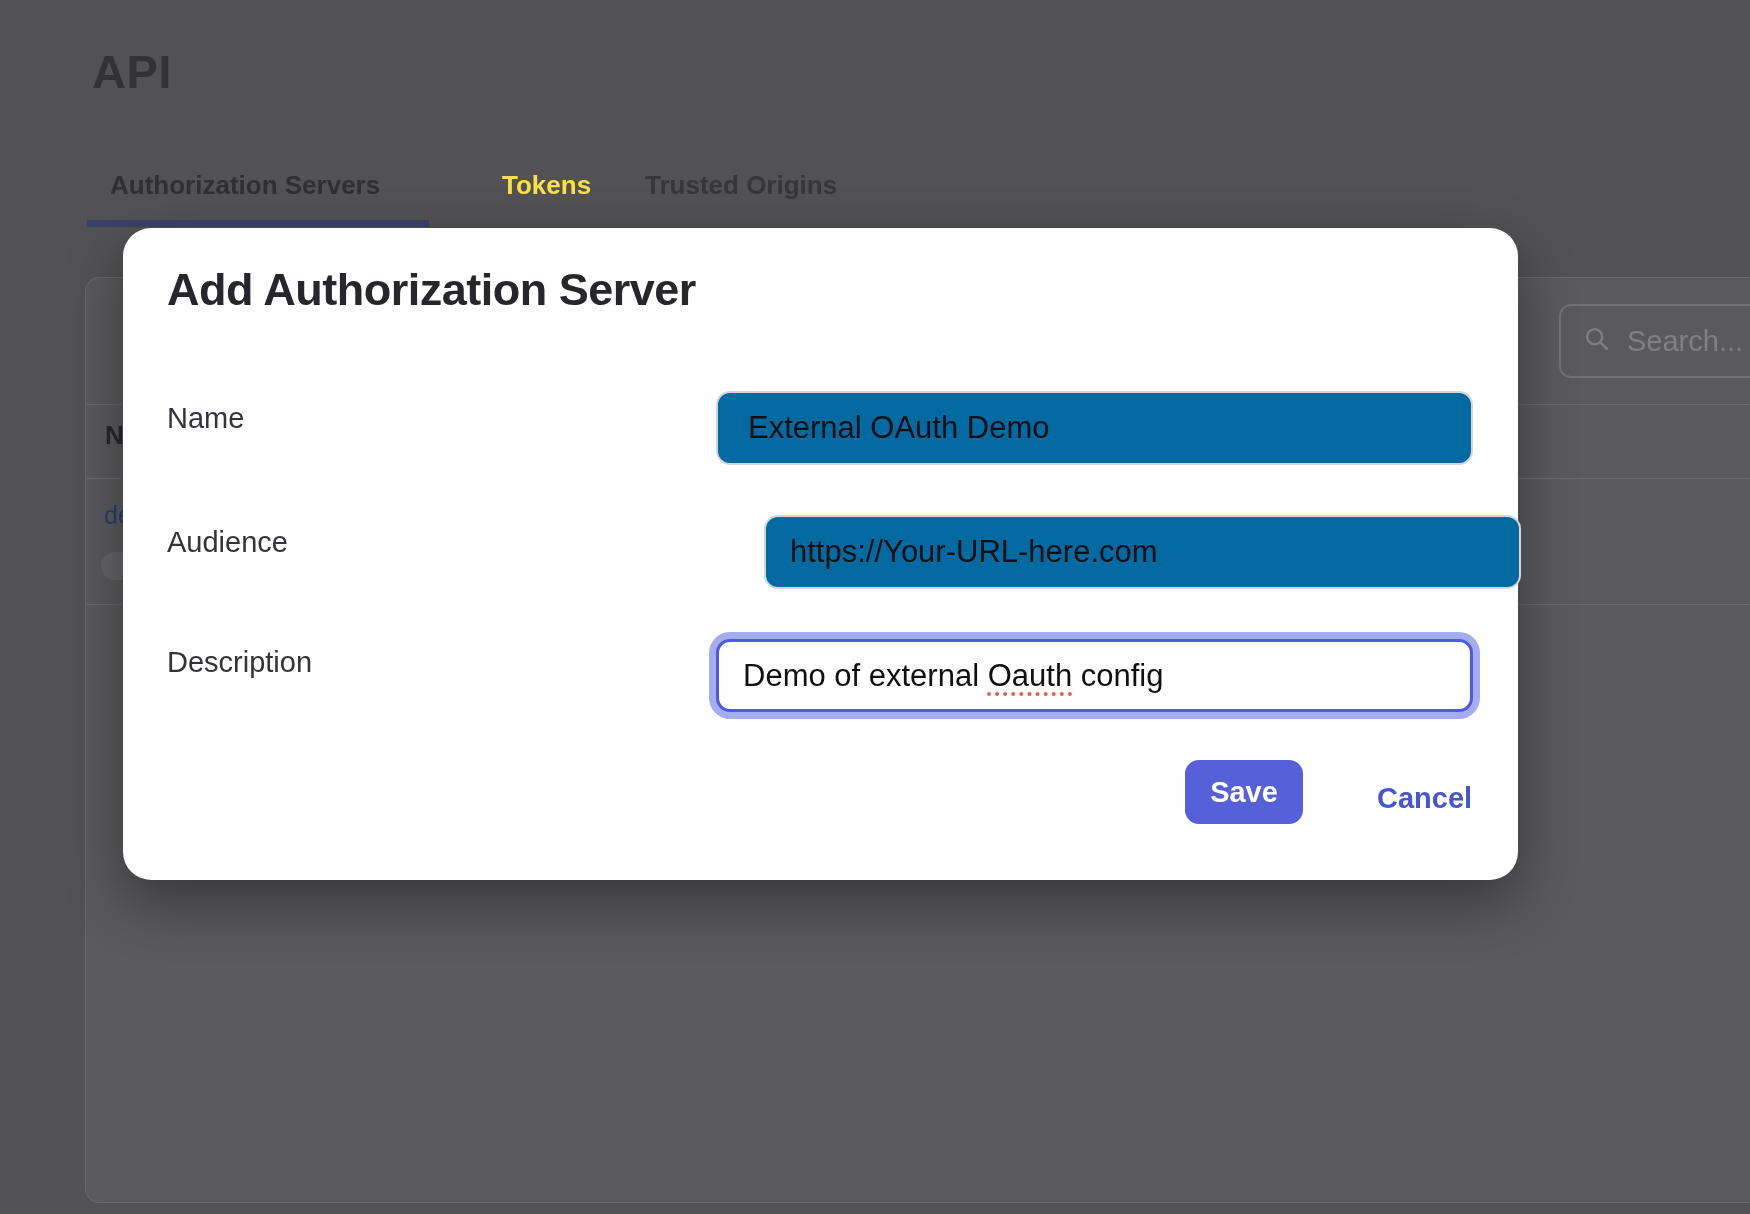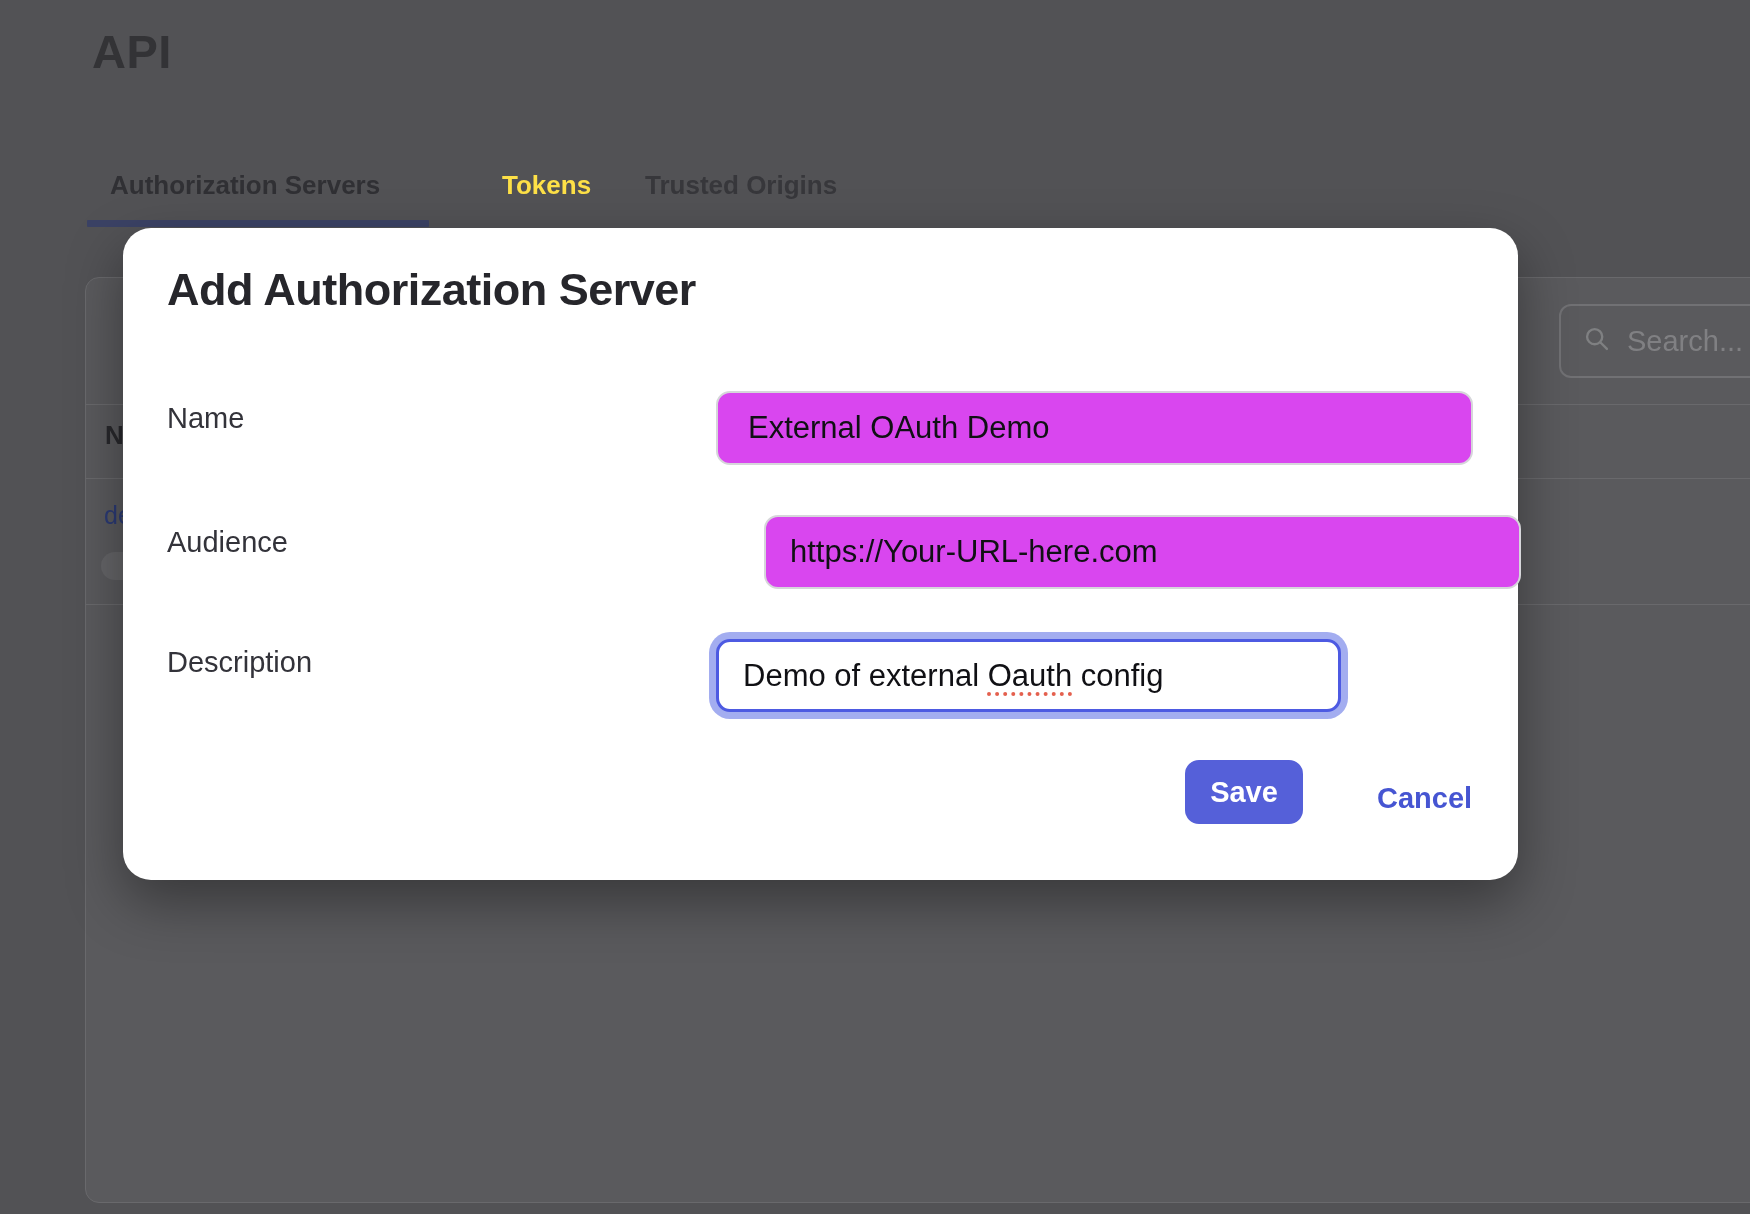--- a/index.html
+++ b/index.html
@@ -8,21 +8,21 @@
     overflow: hidden;
     background: #525255;
     font-family: "Liberation Sans", "DejaVu Sans", sans-serif;
   }
   .screen { position: relative; width: 1750px; height: 1214px; }
 
   
   .page { position: absolute; inset: 0; }
 
   .page-title {
-    position: absolute; left: 92px; top: 24px;
+    position: absolute; left: 92px; top: 44px;
     font-size: 47px; font-weight: 700; color: #333336;
     letter-spacing: 0.5px; margin: 0;
   }
   .tab {
     position: absolute; top: 168px;
     font-size: 26px; font-weight: 700; color: #303034;
     line-height: 34px; cursor: default; white-space: nowrap;
   }
   .tab-1 { left: 110px; }
   .tab-2 { left: 502px; color: #fde047; }
@@ -96,31 +96,31 @@
     font-size: 29px; color: #33333a; white-space: nowrap;
   }
   .label-name        { top: 174px; }
   .label-audience    { top: 298px; }
   .label-description { top: 418px; }
 
   .text-input {
     position: absolute; left: 593px; width: 757px; height: 74px;
     box-sizing: border-box;
     border: 2px solid #d6d6da; border-radius: 14px;
-    background: #d946ef;
+    background: #0369a1;
     font-family: "Liberation Sans", sans-serif;
     font-size: 31px; color: #101014;
     padding: 0 24px; outline: none;
   }
   .input-name     { top: 163px; padding-left: 30px; }
   .input-audience { top: 287px; margin-left: 48px; }
 
   .input-description {
     position: absolute; left: 593px; top: 411px;
-    width: 625px; height: 73px;
+    width: 757px; height: 73px;
     box-sizing: border-box;
     border: 3px solid #4d5ae2; border-radius: 14px;
     box-shadow: 0 0 0 7px #a3adf0;
     background: #fff;
     display: flex; align-items: center;
     padding: 0 24px;
     font-size: 31px; color: #101014;
     white-space: pre; cursor: text;
   }
   .misspell {

